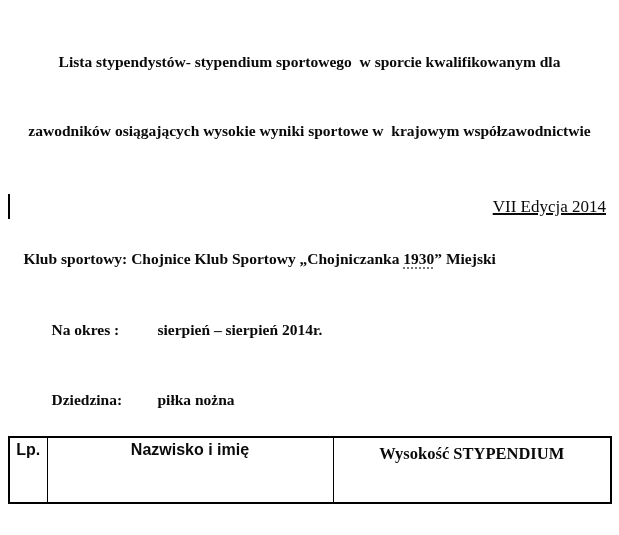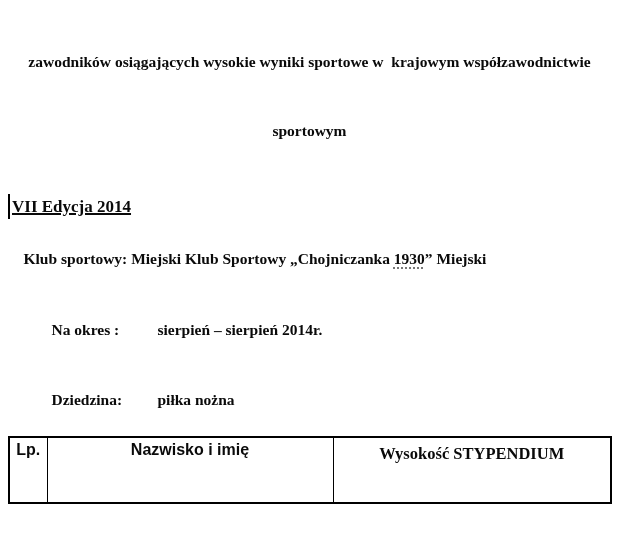--- a/index.html
+++ b/index.html
@@ -16,25 +16,26 @@
     padding-top: 4px;
     text-align: center;
     font-weight: bold;
     font-size: 15.5px;
     line-height: 23px;
     white-space: pre-wrap;
   }
   .title span { display: block; }
 
   .edition {
-    margin: 6px 0 0 8px;
+    margin: 6px 13px 0 8px;
     font-size: 17px;
-    font-weight: bold;
+    font-weight: normal;
     display: flex;
     align-items: center;
+    justify-content: space-between;
   }
   .cursor-bar {
     display: inline-block;
     width: 2px; height: 25px;
     background: #000;
     margin-right: 2px;
   }
   .edition .edition-text { text-decoration: underline; text-decoration-thickness: 1.5px; }
 
   .info-line {
@@ -82,31 +83,31 @@
     line-height: 25px;
   }
   th.h-amount span { display: block; }
 </style>
 </head>
 <body>
 
 <div class="doc">
 
   <div class="title">
+    <span>Lista stypendystów- stypendium sportowego  w sporcie kwalifikowanym dla</span>
     <span>zawodników osiągających wysokie wyniki sportowe w  krajowym współzawodnictwie</span>
-    <span>sportowym</span>
   </div>
 
   <div class="edition">
     <span class="cursor-bar"></span>
     <span class="edition-text">VII Edycja 2014</span>
   </div>
 
   <div class="info-line info-club">
-    <span class="info-label">Klub sportowy: </span><span class="info-value"><span>Miejski Klub Sportowy „Chojniczanka </span><span class="dotted-underline">1930</span><span>” Miejski</span></span>
+    <span class="info-label">Klub sportowy: </span><span class="info-value"><span>Chojnice Klub Sportowy „Chojniczanka </span><span class="dotted-underline">1930</span><span>” Miejski</span></span>
   </div>
 
   <div class="info-line info-period">
     <span class="info-label tabbed">Na okres :</span><span class="info-value">sierpień – sierpień 2014r.</span>
   </div>
 
   <div class="info-line info-discipline">
     <span class="info-label tabbed">Dziedzina:</span><span class="info-value">piłka nożna</span>
   </div>
 

